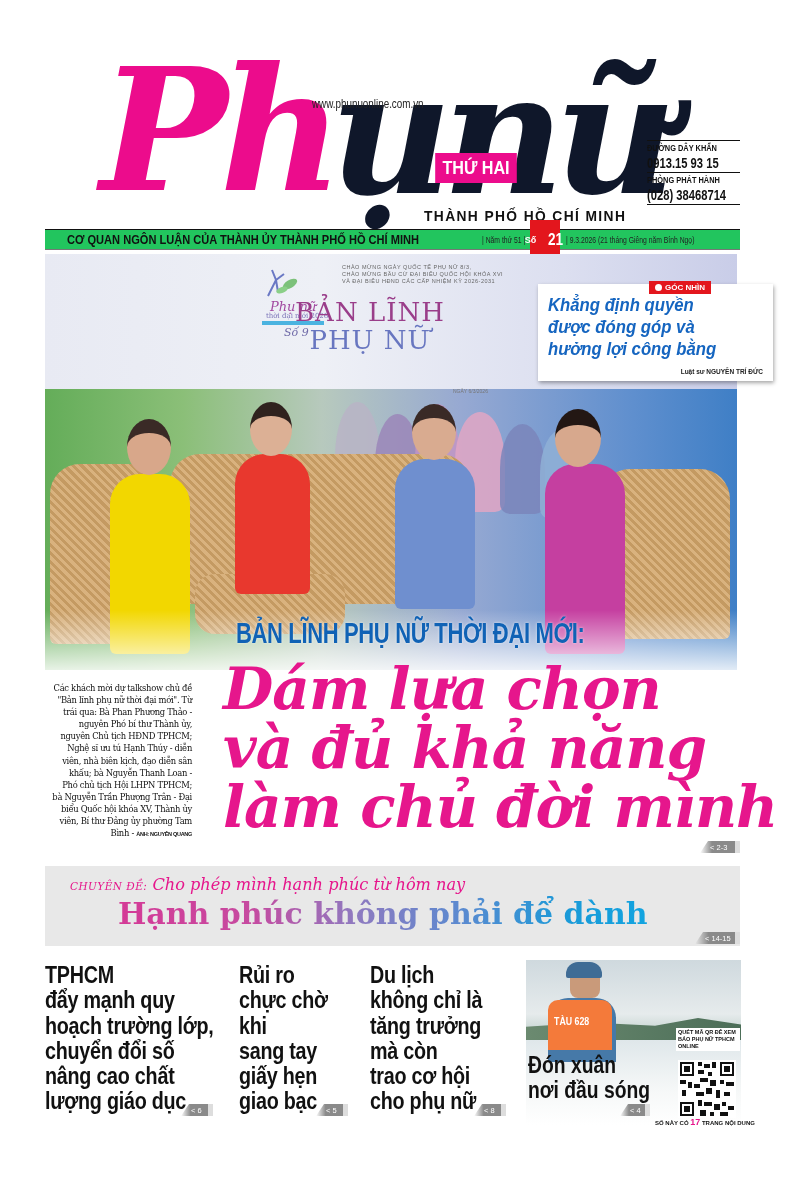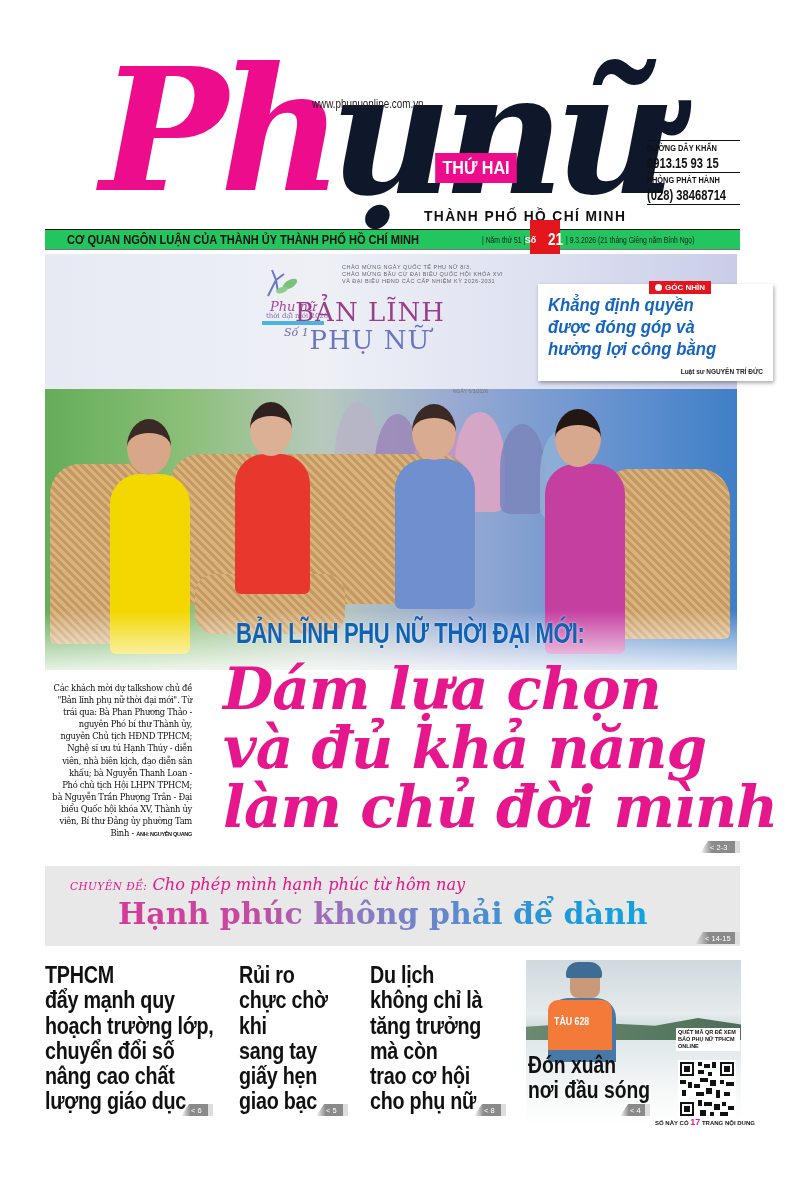--- a/index.html
+++ b/index.html
@@ -217,21 +217,21 @@
 
   <div class="event-logo">
     <svg width="40" height="34" viewBox="0 0 40 34">
       <path d="M6 30 L14 14 L10 4 M14 14 L22 8 M14 14 L16 26" stroke="#6a78c4" stroke-width="2" fill="none"></path>
       <ellipse cx="28" cy="18" rx="8" ry="4" fill="#7cc17a" transform="rotate(-30 28 18)"></ellipse>
       <ellipse cx="20" cy="24" rx="6" ry="3" fill="#8bcf88" transform="rotate(-20 20 24)"></ellipse>
     </svg>
     <span class="phu">Phụ nữ</span>
     <span class="yr">thời đại mới 2026</span>
     <span class="bar"></span>
-    <span class="so1">Số 1</span>
+    <span class="so1">Số 9</span>
   </div>
   <div class="event-small">
     <div>CHÀO MỪNG NGÀY QUỐC TẾ PHỤ NỮ 8/3,</div>
     <div>CHÀO MỪNG BẦU CỬ ĐẠI BIỂU QUỐC HỘI KHÓA XVI</div>
     <div>VÀ ĐẠI BIỂU HĐND CÁC CẤP NHIỆM KỲ 2026-2031</div>
   </div>
   <div class="event-title">
     <div class="l1">BẢN LĨNH</div>
     <div class="l2">PHỤ NỮ</div>
   </div>

